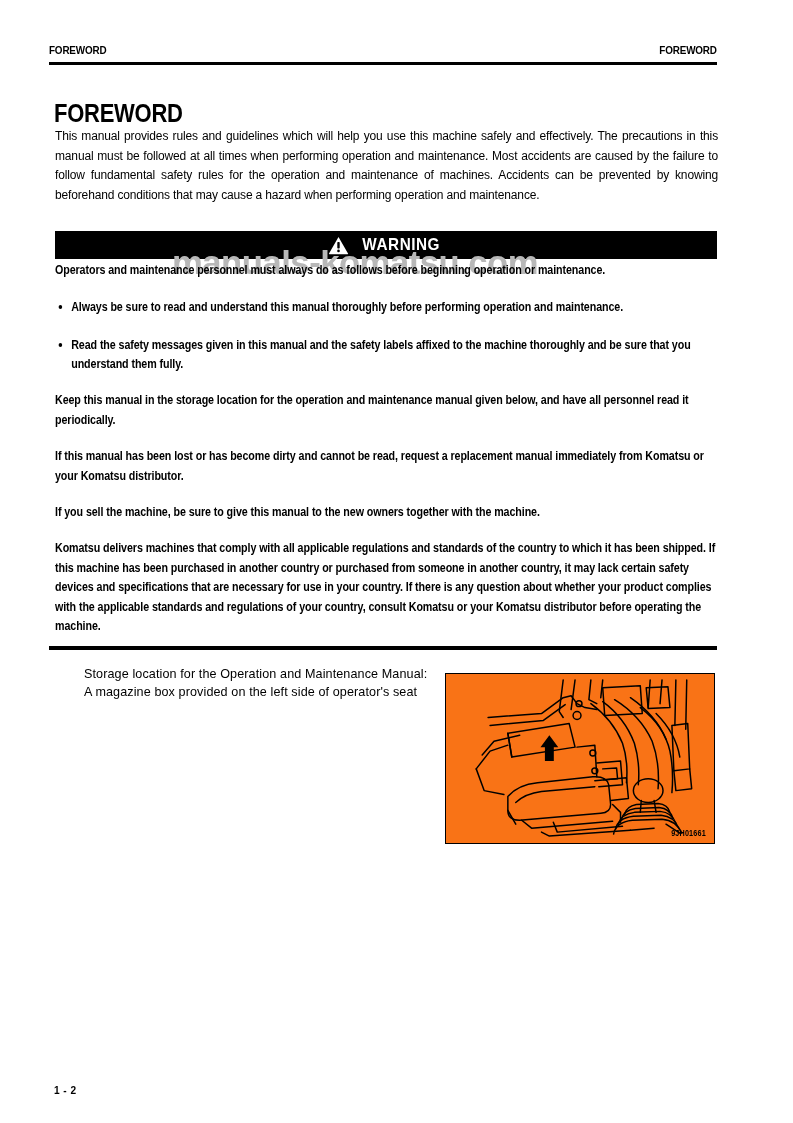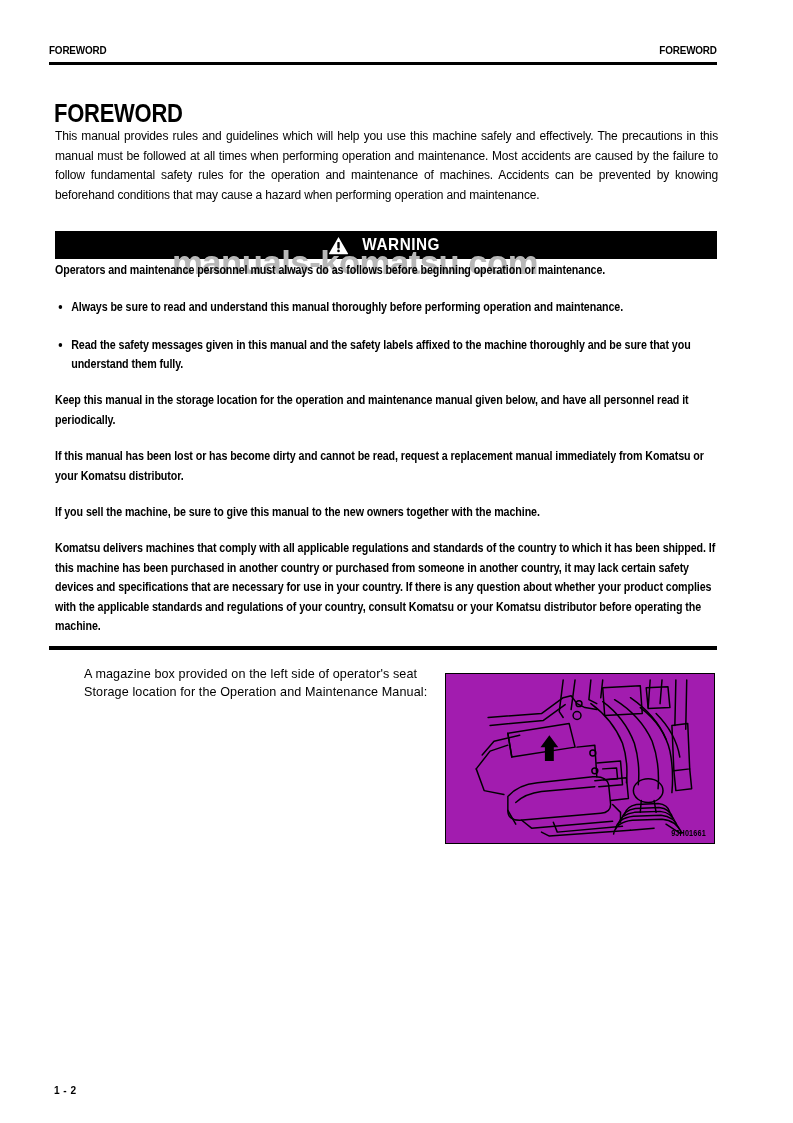--- a/index.html
+++ b/index.html
@@ -177,21 +177,21 @@
   }
 
   
   .illus-box {
     position: absolute;
     left: 445px;
     top: 673px;
     width: 270px;
     height: 171px;
     border: 1.4px solid #000000;
-    background: #a21caf;
+    background: #f97316;
     box-sizing: border-box;
     overflow: hidden;
   }
   .illus-svg { display: block; width: 100%; height: 100%; }
   .fig-code {
     position: absolute;
     right: 8px;
     bottom: 5px;
     font-size: 8.5px;
     font-weight: bold;
@@ -254,22 +254,22 @@
   </div>
 
   <div class="bodytext para p1">Keep this manual in the storage location for the operation and maintenance manual given below, and have all personnel read it periodically.</div>
   <div class="bodytext para p2">If this manual has been lost or has become dirty and cannot be read, request a replacement manual immediately from Komatsu or your Komatsu distributor.</div>
   <div class="bodytext para p3">If you sell the machine, be sure to give this manual to the new owners together with the machine.</div>
   <div class="bodytext para p4">Komatsu delivers machines that comply with all applicable regulations and standards of the country to which it has been shipped. If this machine has been purchased in another country or purchased from someone in another country, it may lack certain safety devices and specifications that are necessary for use in your country. If there is any question about whether your product complies with the applicable standards and regulations of your country, consult Komatsu or your Komatsu distributor before operating the machine.</div>
 
   <div class="divider"></div>
 
   <div class="storage-caption">
+    <div>Storage location for the Operation and Maintenance Manual:</div>
     <div>A magazine box provided on the left side of operator's seat</div>
-    <div>Storage location for the Operation and Maintenance Manual:</div>
   </div>
 
   <div class="illus-box">
     <svg class="illus-svg" viewBox="0 0 270 171">
       <g fill="none" stroke="#000000" stroke-width="1.5" stroke-linejoin="round" stroke-linecap="round">
 
         <path d="M118 6 L114 38 L118 44"></path>
         <path d="M130 6 L126 36"></path>
         <path d="M146 6 L144 26 L152 30"></path>
         <path d="M158 6 L156 24"></path>

